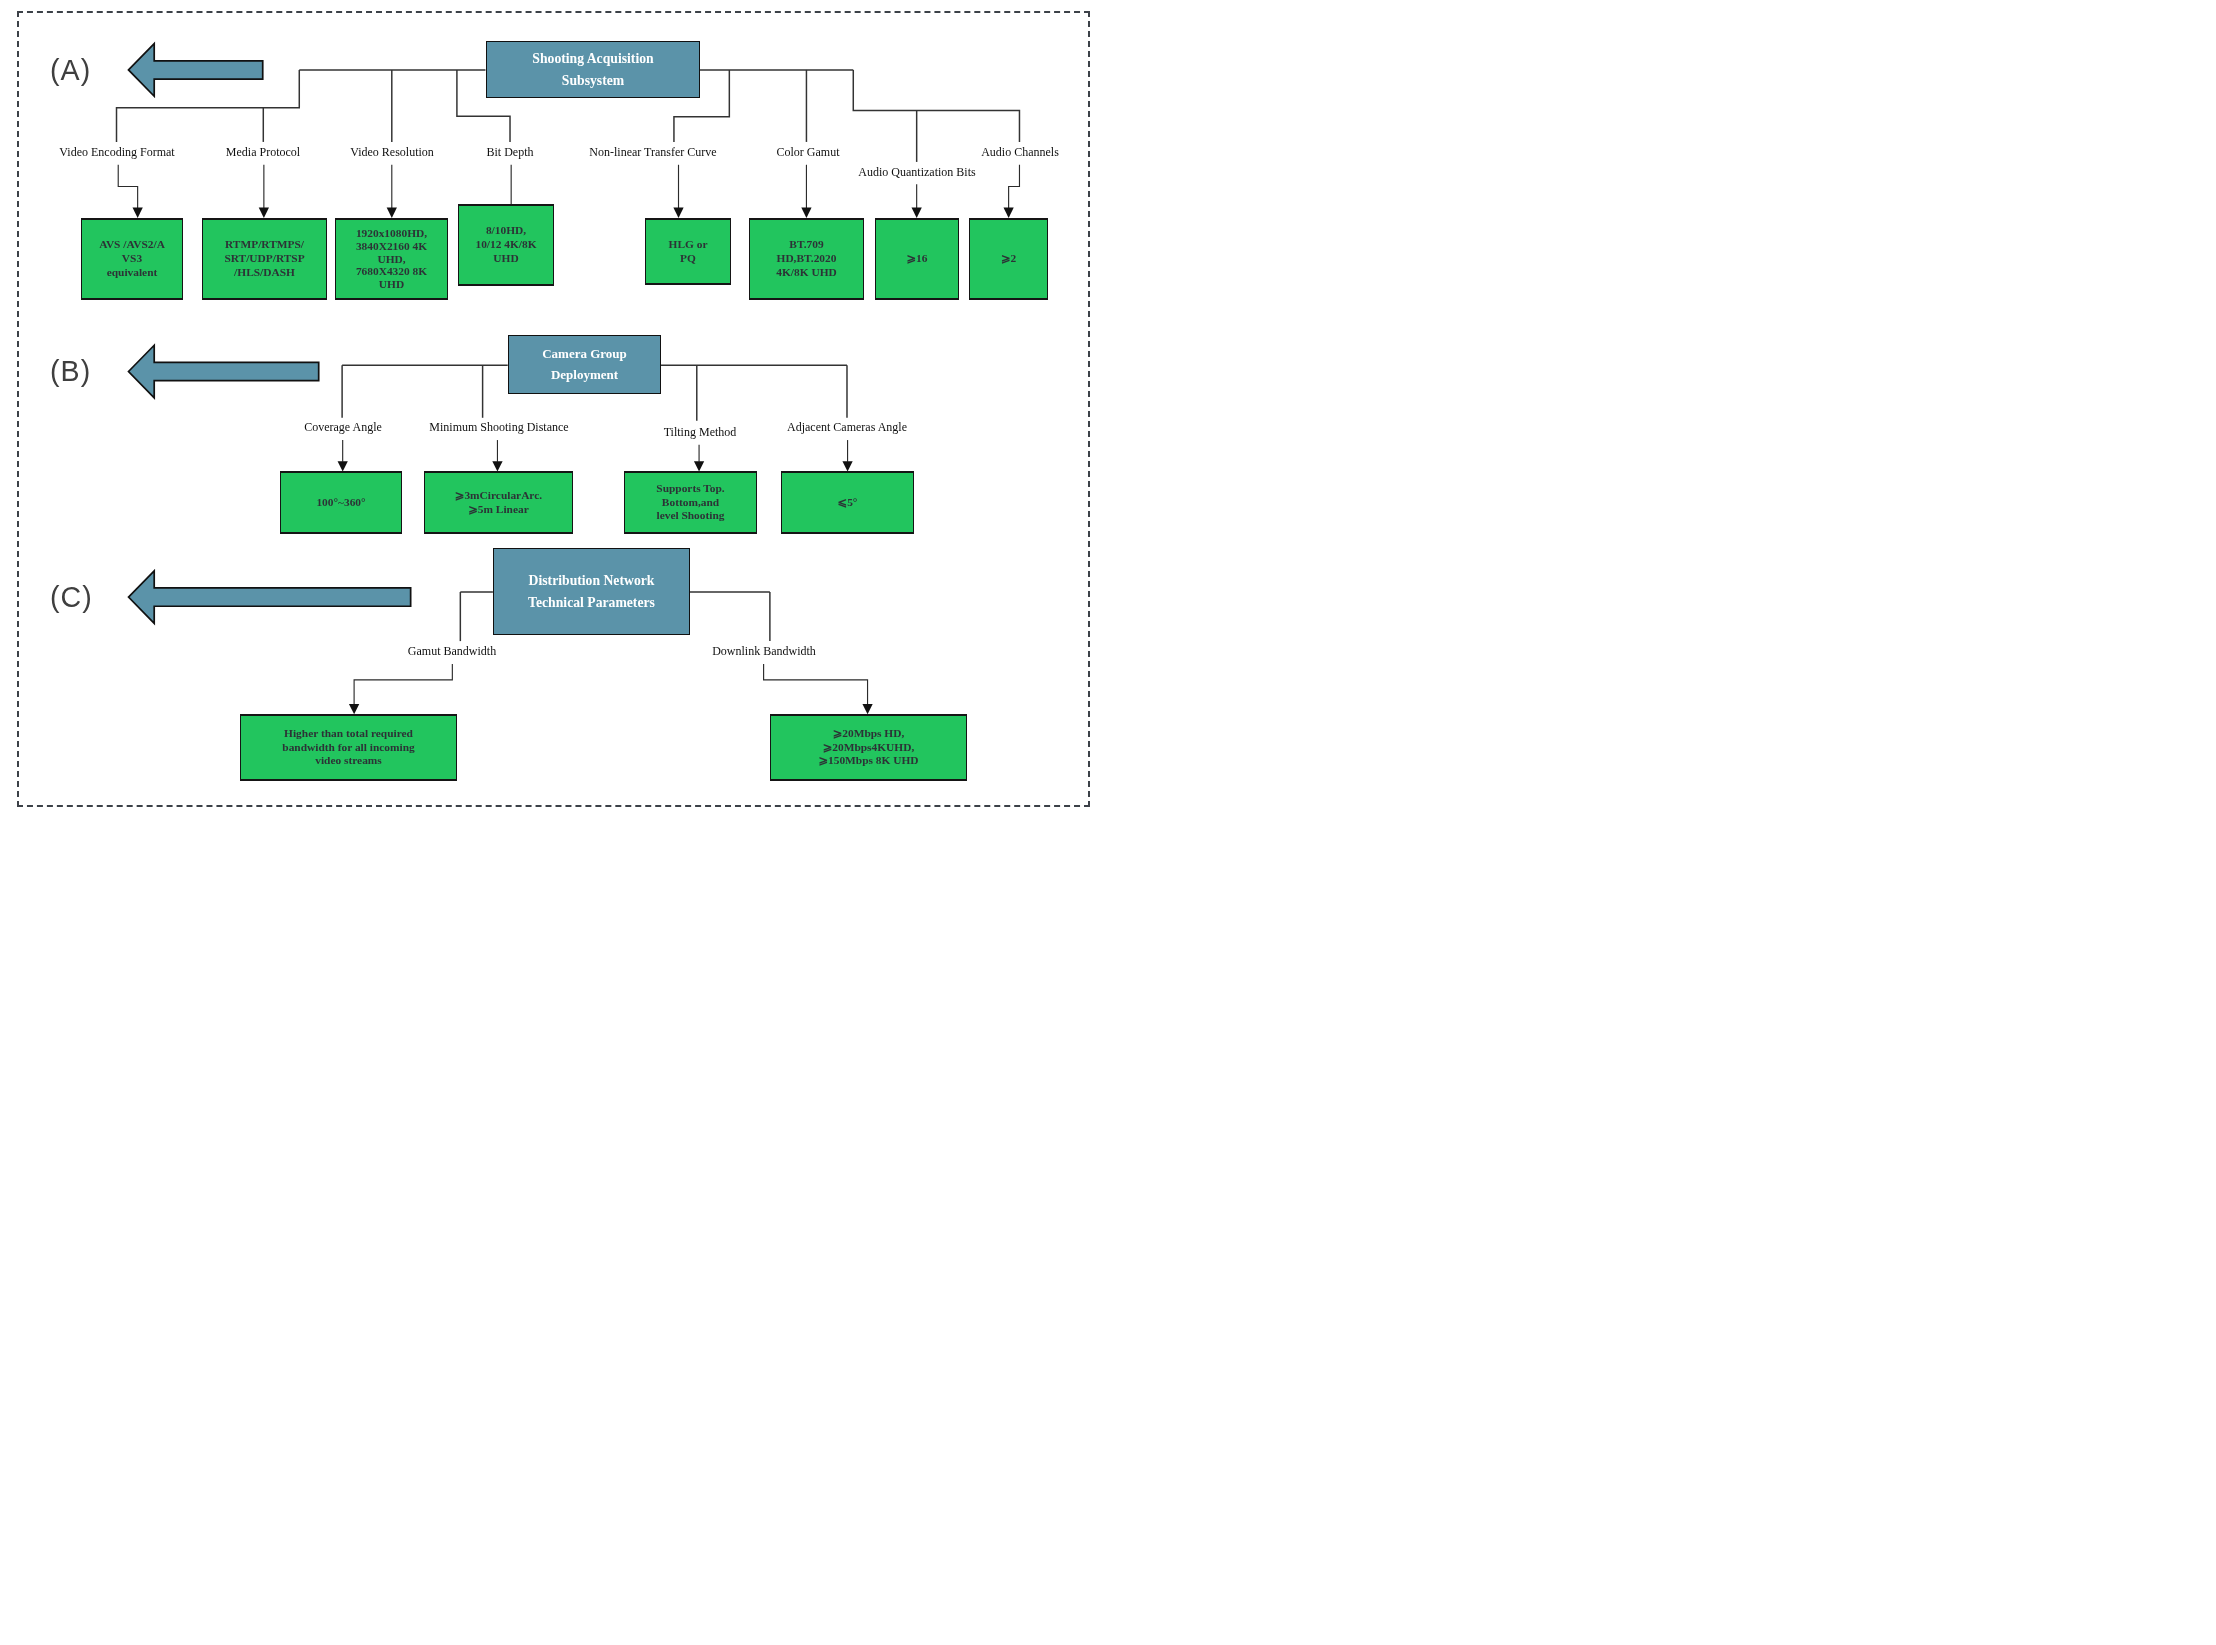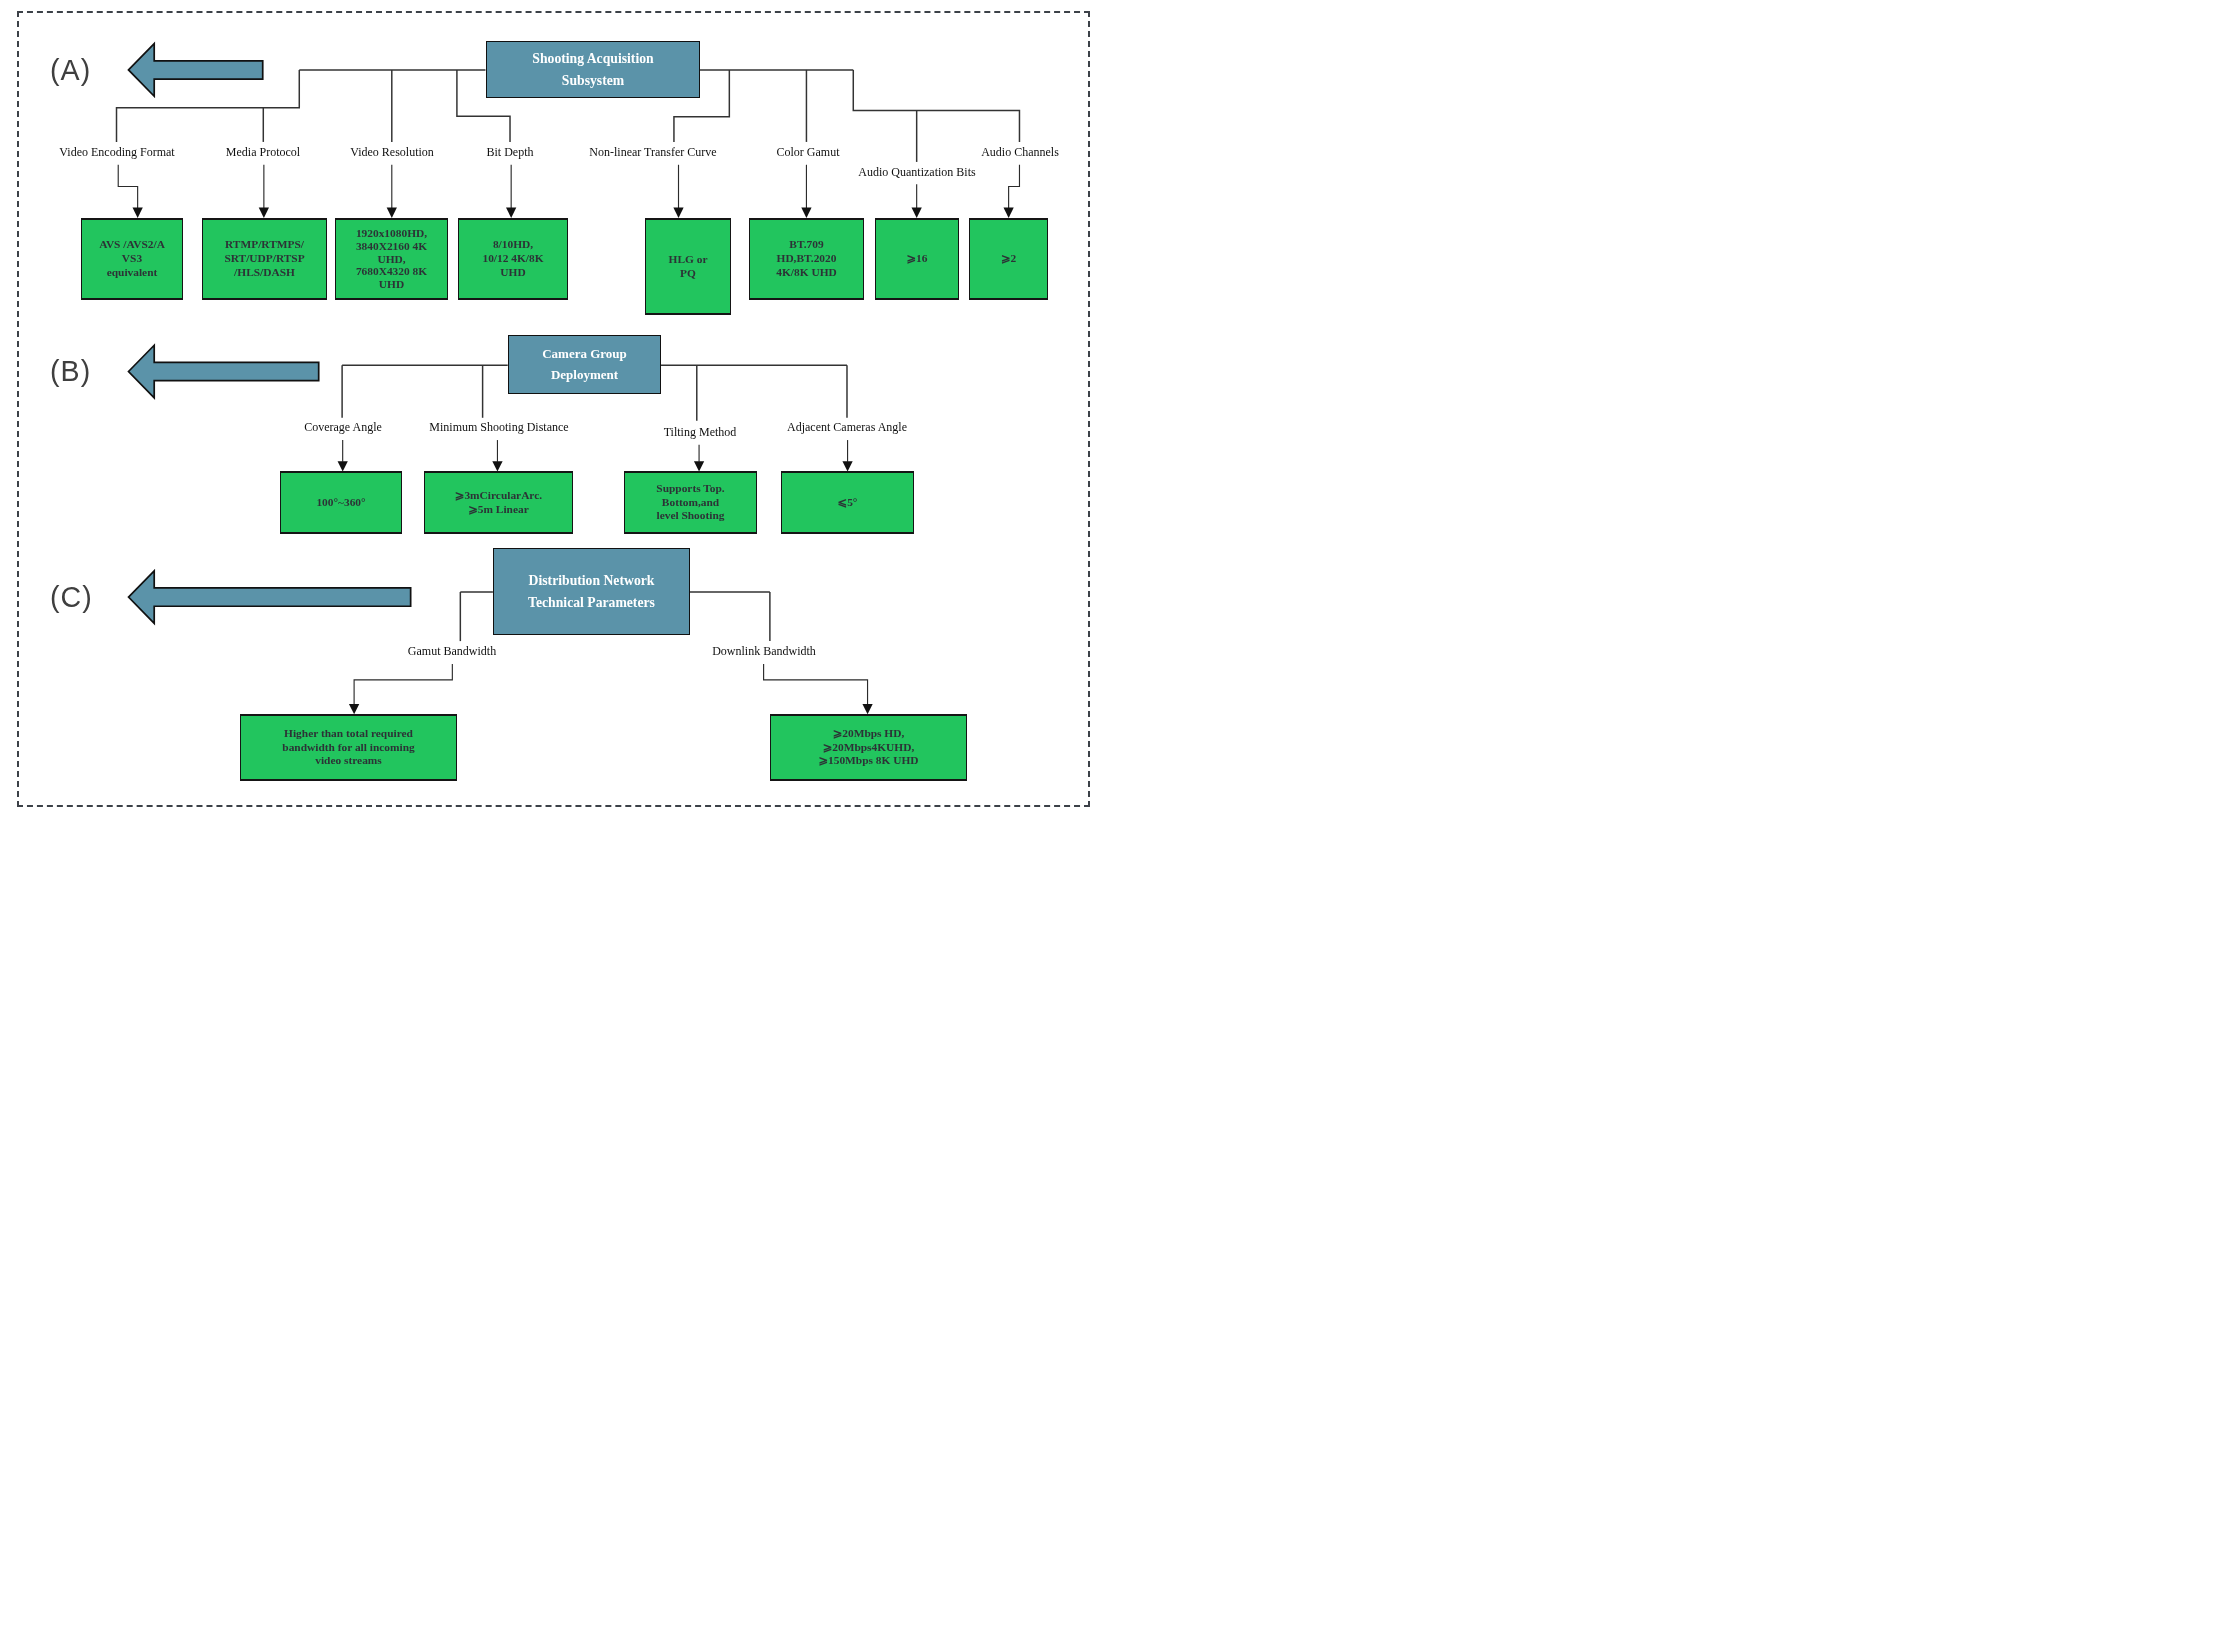--- a/index.html
+++ b/index.html
@@ -116,24 +116,24 @@
 VS3
 equivalent</div>
 <div class="leaf" style="left:202px;top:218px;width:125px;height:82px">RTMP/RTMPS/
 SRT/UDP/RTSP
 /HLS/DASH</div>
 <div class="leaf" style="left:335px;top:218px;width:113px;height:82px;line-height:1.12">1920x1080HD,
 3840X2160 4K
 UHD,
 7680X4320 8K
 UHD</div>
-<div class="leaf" style="left:458px;top:218px;width:110px;height:82px">8/10HD,
+<div class="leaf" style="left:458px;top:204px;width:96px;height:82px">8/10HD,
 10/12 4K/8K
 UHD</div>
-<div class="leaf" style="left:645px;top:218px;width:86px;height:97px">HLG or
+<div class="leaf" style="left:645px;top:218px;width:86px;height:67px">HLG or
 PQ</div>
 <div class="leaf" style="left:749px;top:218px;width:115px;height:82px">BT.709
 HD,BT.2020
 4K/8K UHD</div>
 <div class="leaf" style="left:875px;top:218px;width:84px;height:82px">⩾16</div>
 <div class="leaf" style="left:969px;top:218px;width:79px;height:82px">⩾2</div>
 
 <div class="leaf" style="left:280px;top:471px;width:122px;height:63px">100°~360°</div>
 <div class="leaf" style="left:424px;top:471px;width:149px;height:63px">⩾3mCircularArc.
 ⩾5m Linear</div>

